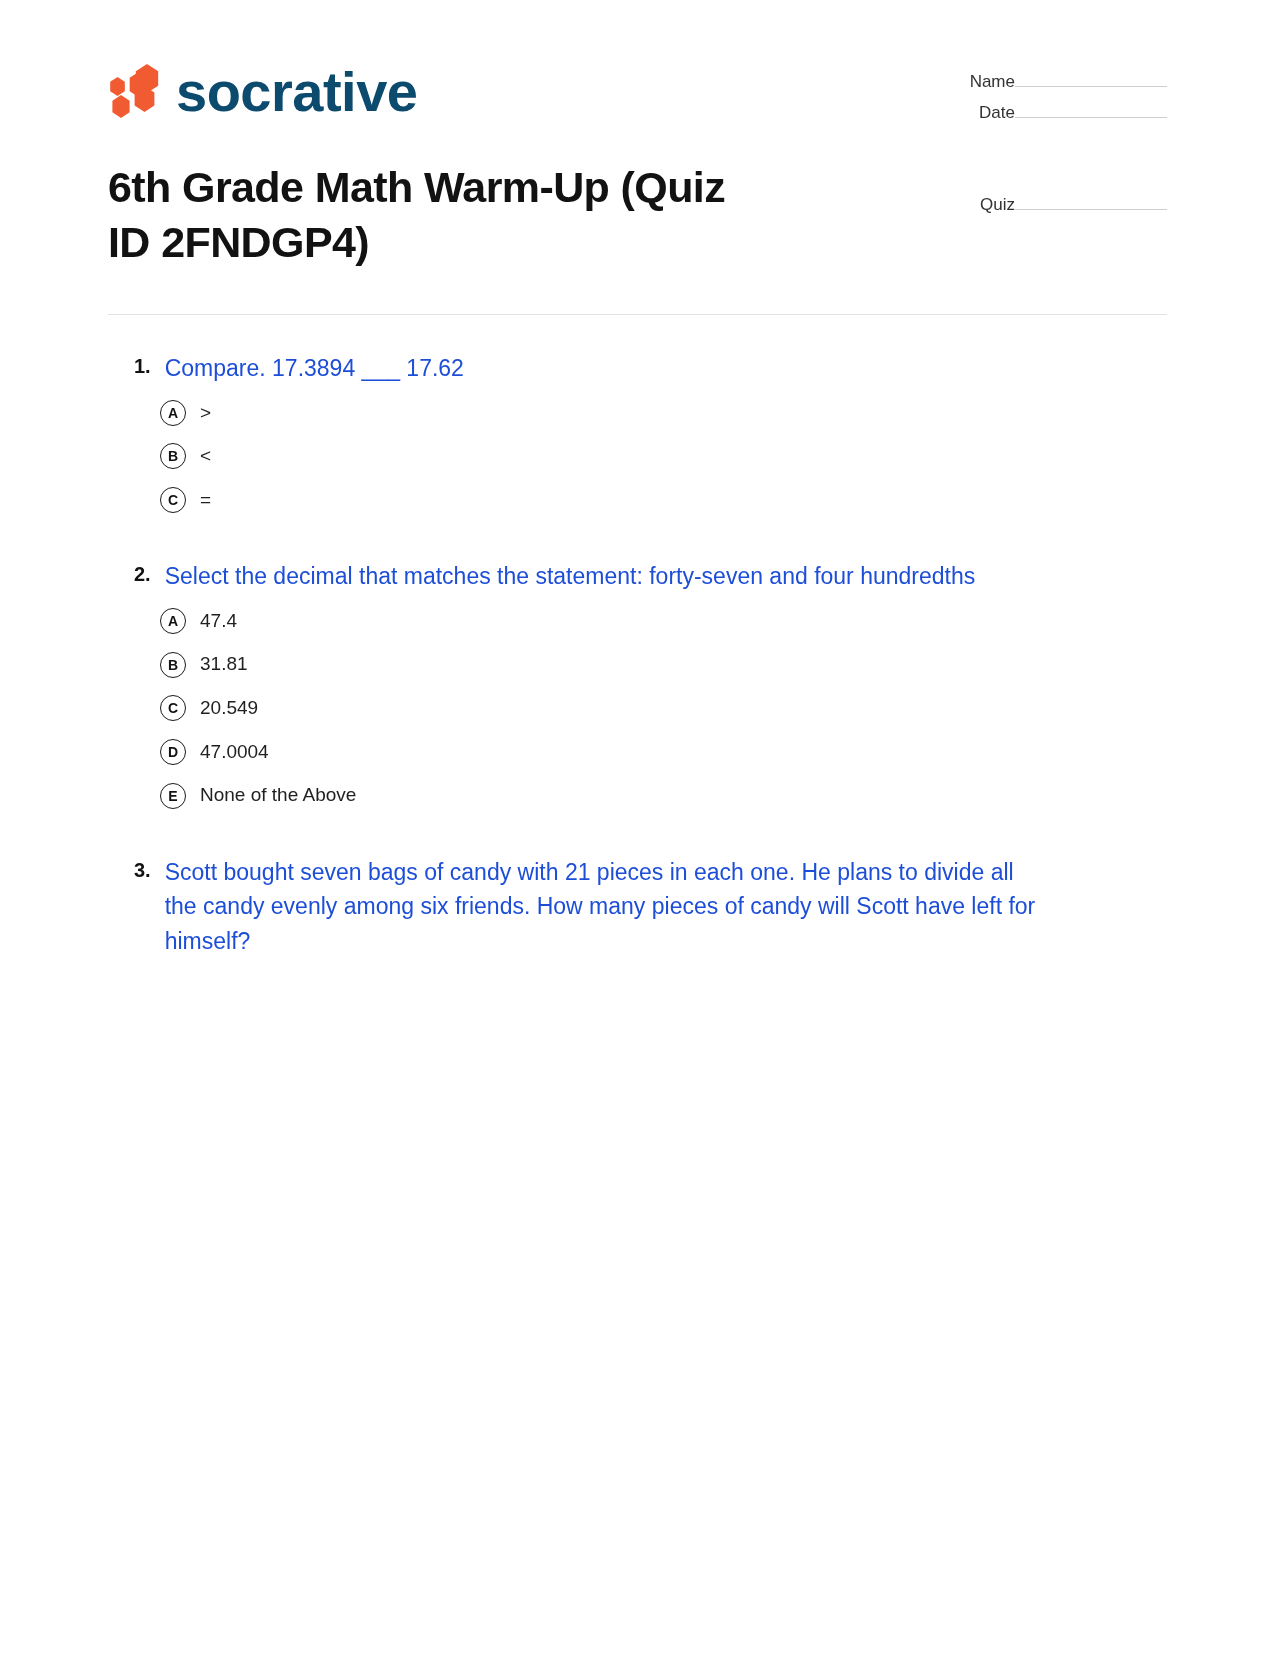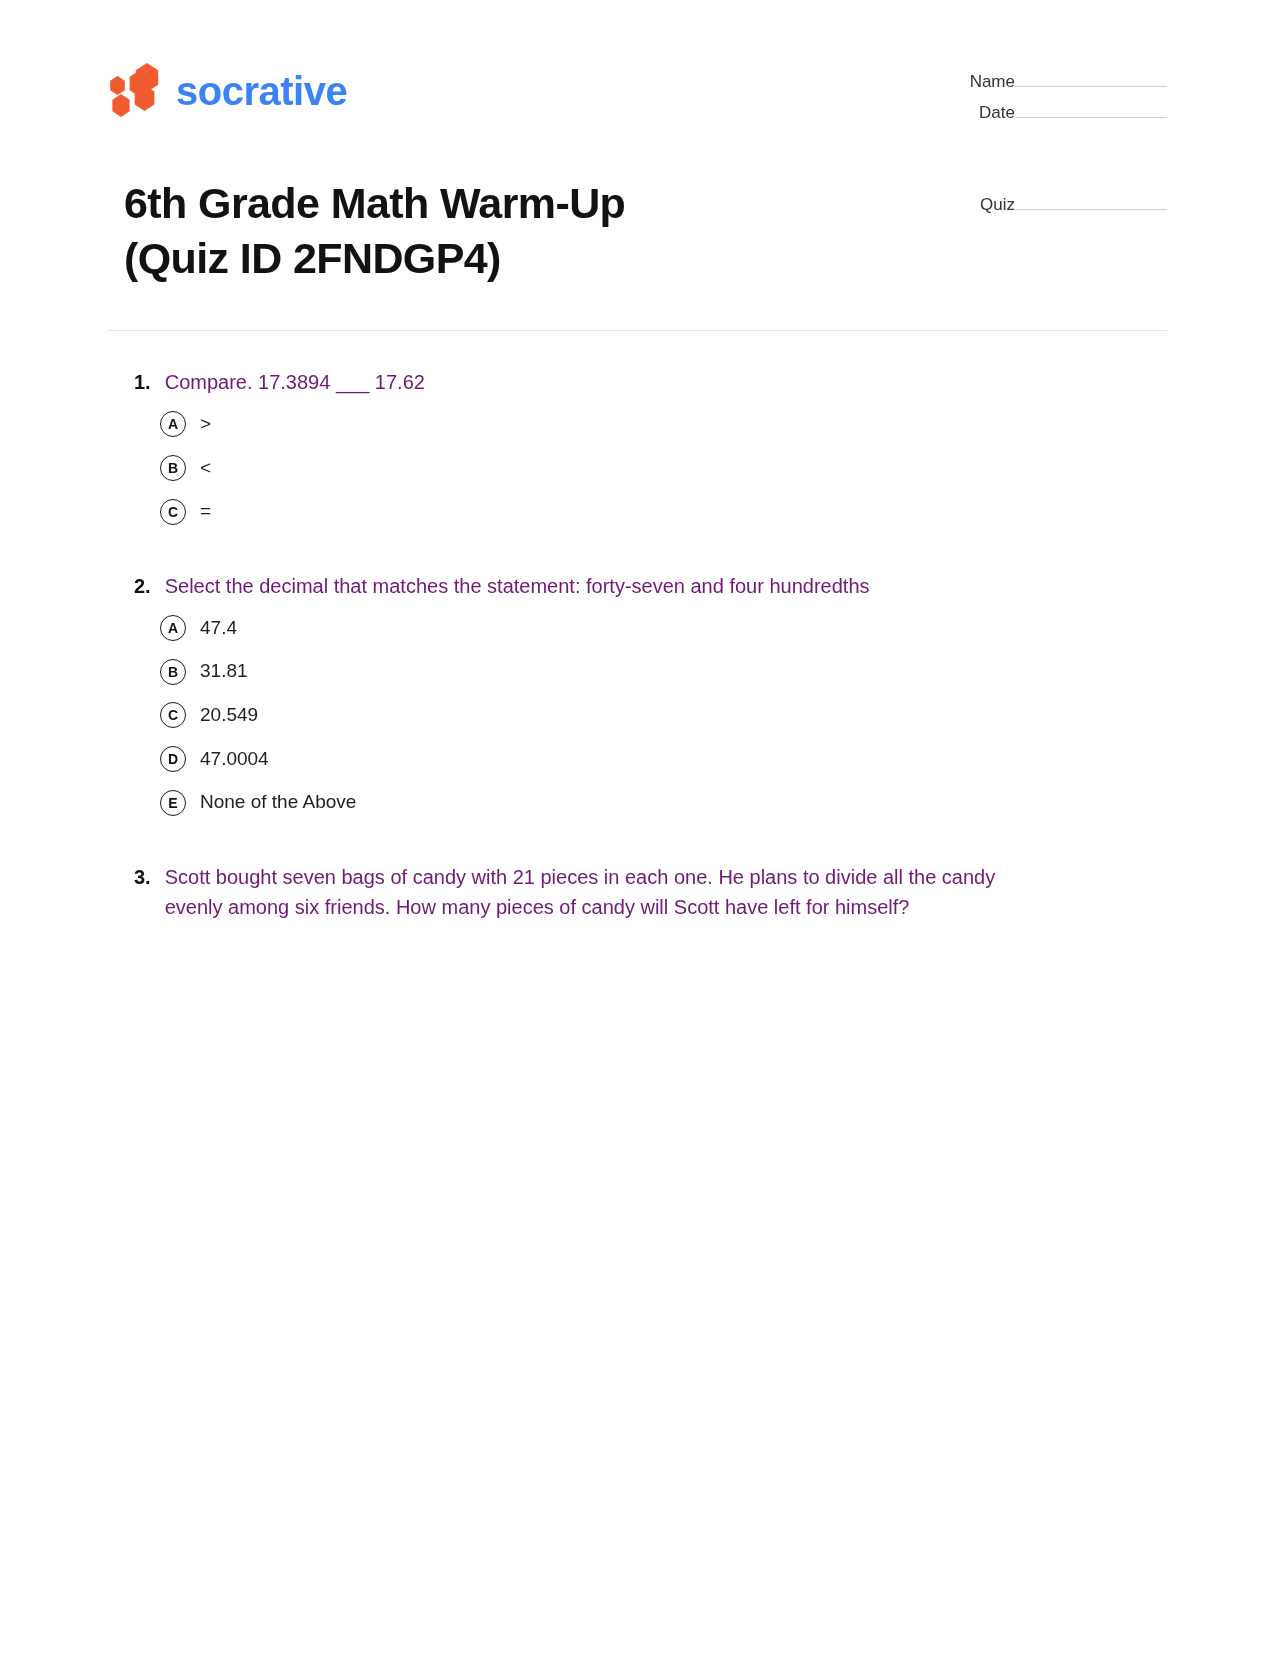--- a/index.html
+++ b/index.html
@@ -49,24 +49,24 @@
     background: #f15b32;
     clip-path: polygon(50% 0%, 93% 25%, 93% 75%, 50% 100%, 7% 75%, 7% 25%);
   }
   .hex.h1 { width: 17px; height: 19px; left: 1px;  top: 12px; }
   .hex.h2 { width: 24px; height: 27px; left: 20px; top: 6px;  }
   .hex.h3 { width: 26px; height: 29px; left: 26px; top: -1px; }
   .hex.h4 { width: 23px; height: 26px; left: 25px; top: 21px; }
   .hex.h5 { width: 20px; height: 23px; left: 3px;  top: 30px; }
 
   .brand-name {
-    font-size: 40px;
+    font-size: 56px;
     font-weight: 700;
     letter-spacing: -0.5px;
-    color: #3b82f6;
+    color: #0c4a6e;
     line-height: 1;
   }
 
   
   .meta {
     width: 232px;
     padding-top: 16px;
   }
   .meta-row {
     display: flex;
@@ -93,21 +93,21 @@
     padding: 0 108px;
     margin-top: -66px;
     width: 840px;
   }
   .quiz-title {
     font-size: 43px;
     line-height: 1.28;
     font-weight: 700;
     letter-spacing: -0.6px;
     color: #121212;
-    margin: 16px;
+    margin: 0;
   }
 
   .divider {
     margin: 44px 108px 0 108px;
     border-top: 1px solid #e3e3e3;
   }
 
   
   .questions {
     padding: 36px 108px 0 108px;
@@ -124,23 +124,23 @@
     font-size: 20px;
     font-weight: 700;
     color: #121212;
     min-width: 30px;
     text-align: right;
     flex: 0 0 auto;
     line-height: 1.5;
     padding-left: 26px;
   }
   .q-text {
-    font-size: 20px;
+    font-size: 23px;
     line-height: 1.5;
-    color: #701a75;
+    color: #1d4ed8;
     max-width: 880px;
   }
 
   .choices {
     margin-top: 14px;
   }
   .choice {
     display: flex;
     align-items: center;
     gap: 14px;

